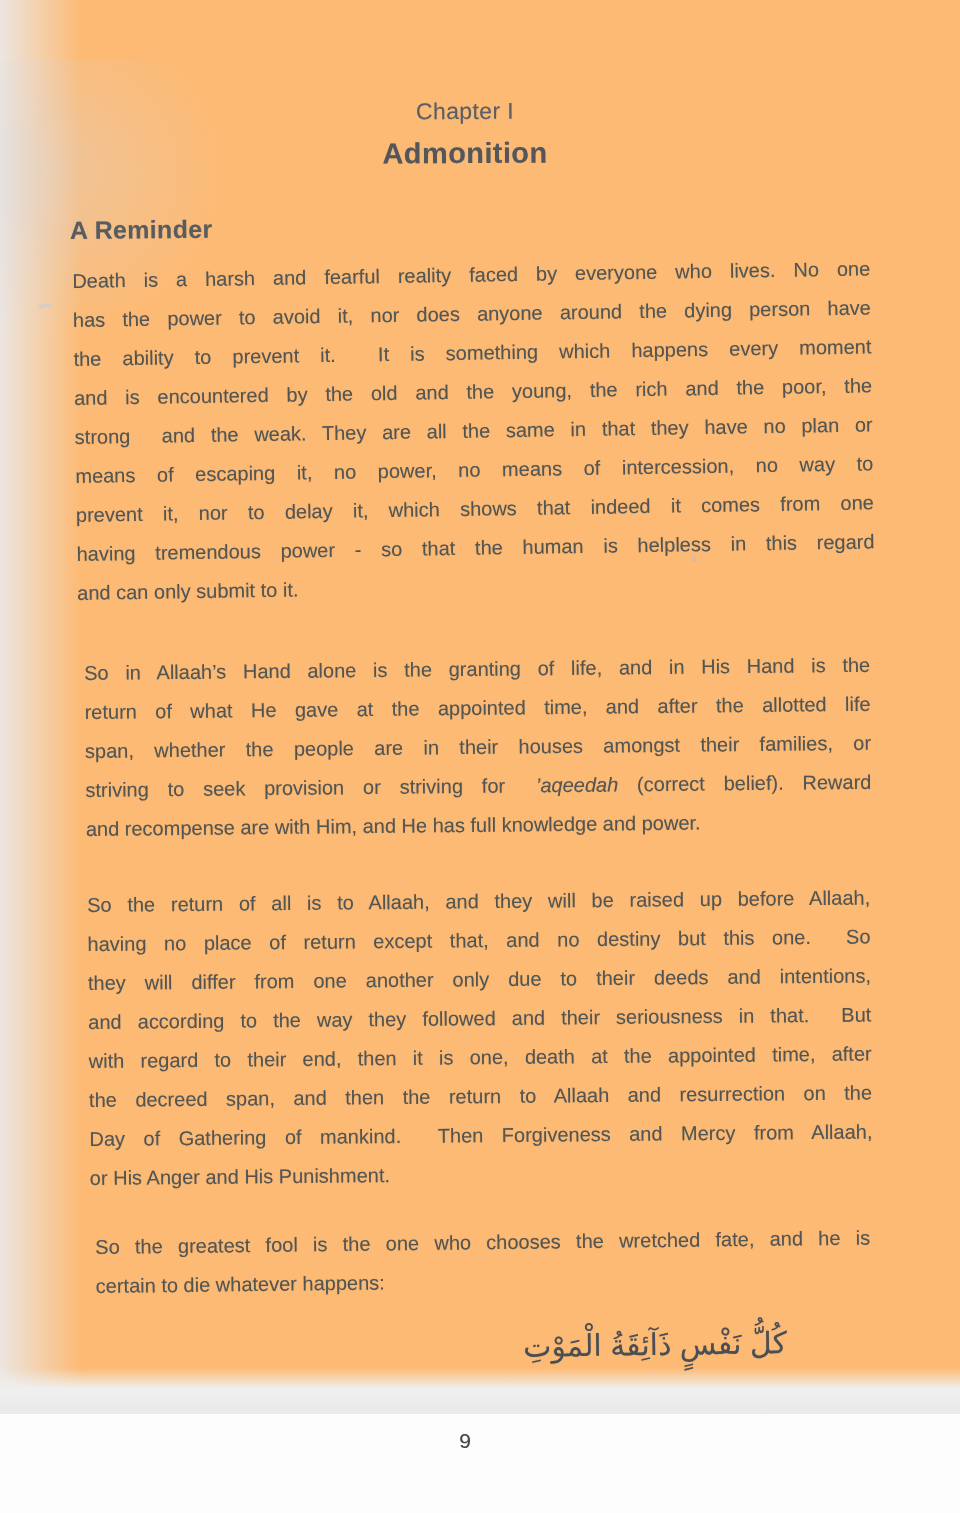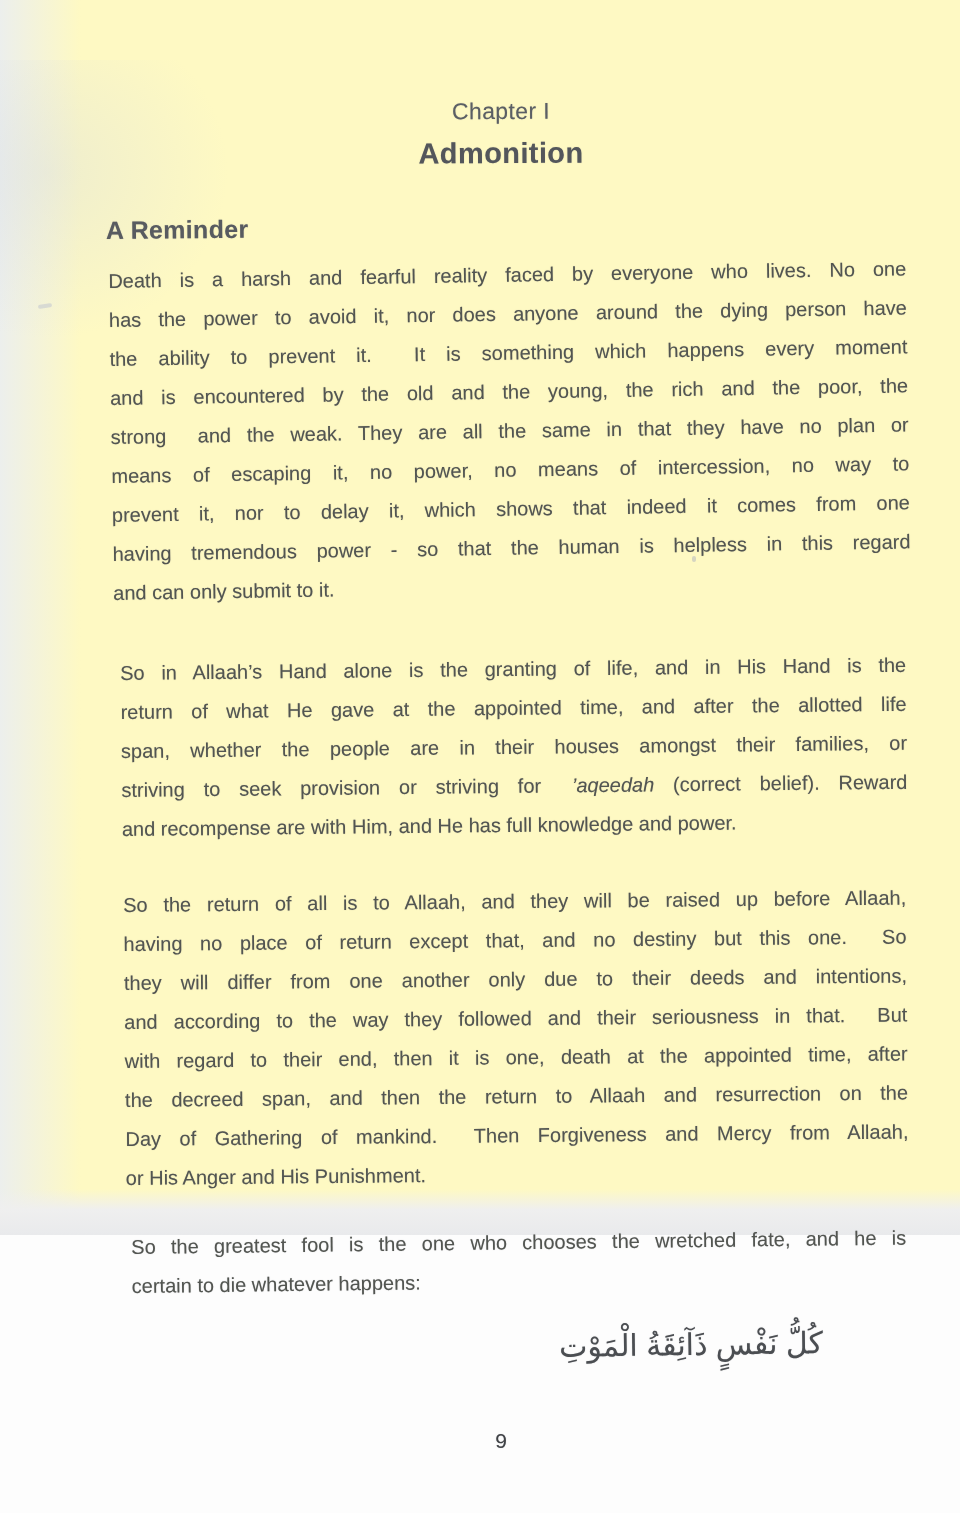--- a/index.html
+++ b/index.html
@@ -7,25 +7,24 @@
     padding: 0;
     width: 960px;
     height: 1513px;
     background: #fdfdfd;
     font-family: "Liberation Sans", sans-serif;
     overflow: hidden;
   }
   .page {
     position: relative;
     width: 960px;
-    height: 1235px;
+    height: 1414px;
     padding-top: 96px;
     box-sizing: border-box;
-    background: #fef9c3;
-    padding-left: 36px;
+    background: #fdba74;
   }
   
   .edge-left {
     position: absolute;
     left: 0; top: 0;
     width: 95px; height: 100%;
     background: linear-gradient(to right, #e9edf4 0%, rgba(255,255,255,0) 85%);
     opacity: .85;
     pointer-events: none;
   }

